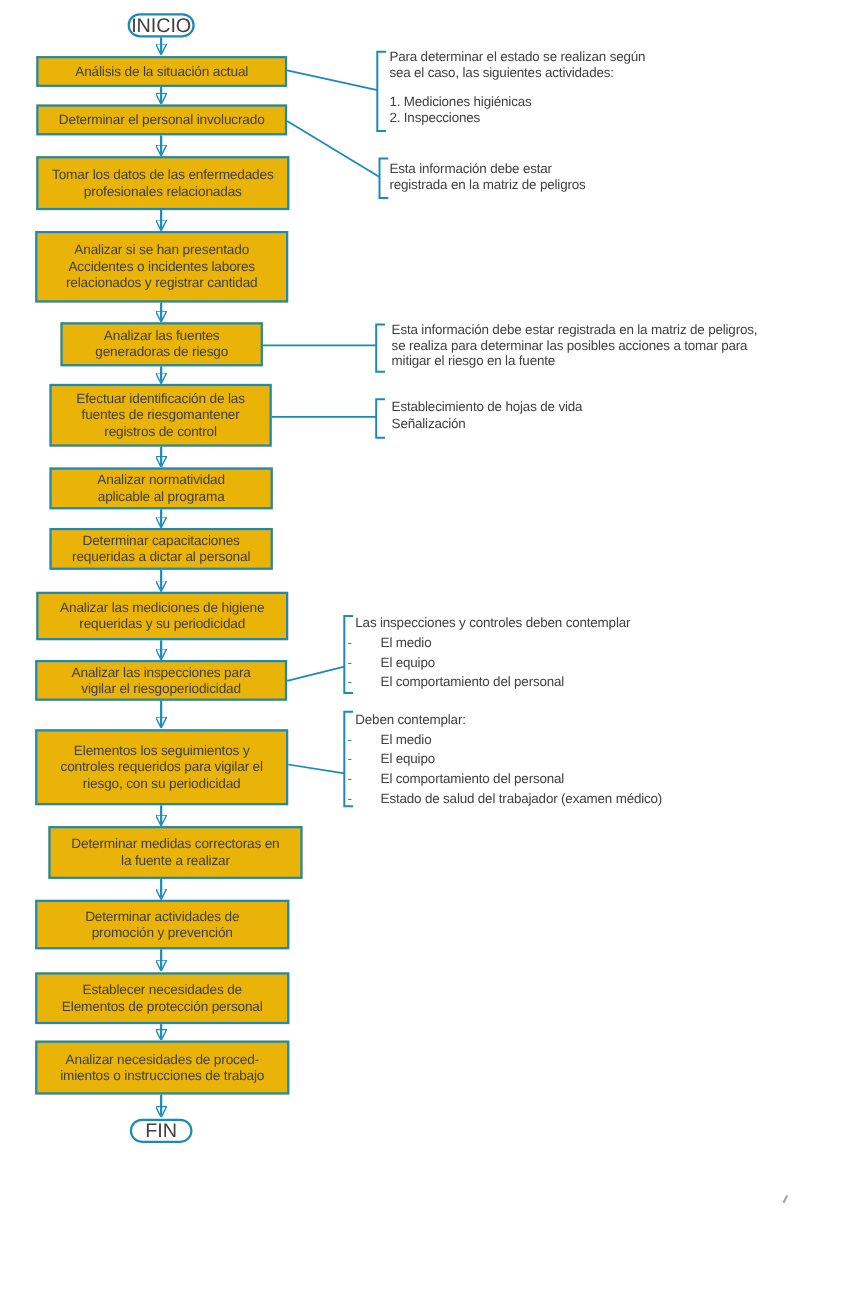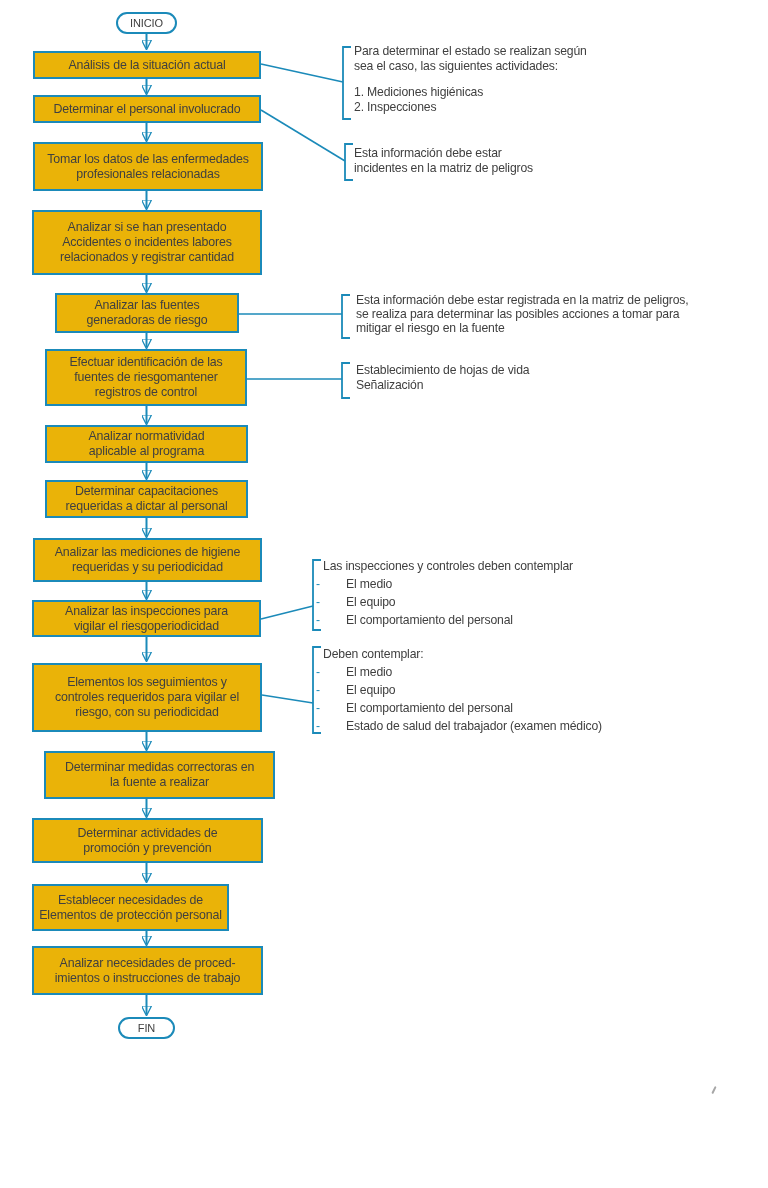--- a/index.html
+++ b/index.html
@@ -37,21 +37,21 @@
   .terminator {
     position: absolute;
     box-sizing: border-box;
     border: 2.4px solid var(--accent, #1b8ab9);
     border-radius: 12px;
     background: #ffffff;
     display: flex;
     align-items: center;
     justify-content: center;
   }
-  .terminator span { font-size: 11px; letter-spacing: -0.1px; }
+  .terminator span { font-size: 18px; letter-spacing: -0.1px; }
 
   .note { position: absolute; white-space: nowrap; }
   .note-line {
     font-size: 12.2px;
     line-height: 15px;
     letter-spacing: -0.15px;
   }
   .note-line.tight { line-height: 14px; }
   .note-list { margin-top: 11px; }
   .note-heading {
@@ -168,21 +168,21 @@
 riesgo, con su periodicidad</span>
   </div>
   <div class="node" style="left:44px;top:751px;width:231px;height:48px">
     <span class="node-label">Determinar medidas correctoras en
 la fuente a realizar</span>
   </div>
   <div class="node" style="left:32px;top:818px;width:231px;height:45px">
     <span class="node-label">Determinar actividades de
 promoción y prevención</span>
   </div>
-  <div class="node" style="left:32px;top:884px;width:197px;height:47px">
+  <div class="node" style="left:32px;top:884px;width:231px;height:47px">
     <span class="node-label">Establecer necesidades de
 Elementos de protección personal</span>
   </div>
   <div class="node" style="left:32px;top:946px;width:231px;height:49px">
     <span class="node-label">Analizar necesidades de proced-
 imientos o instrucciones de trabajo</span>
   </div>
 
   <div class="terminator" style="left:118px;top:1017px;width:57px;height:22px">
     <span>FIN</span>
@@ -192,21 +192,21 @@
     <div class="note-line">Para determinar el estado se realizan según</div>
     <div class="note-line">sea el caso, las siguientes actividades:</div>
     <div class="note-list">
       <div class="note-line">1. Mediciones higiénicas</div>
       <div class="note-line">2. Inspecciones</div>
     </div>
   </div>
 
   <div class="note" style="left:354px;top:146px">
     <div class="note-line">Esta información debe estar</div>
-    <div class="note-line">incidentes en la matriz de peligros</div>
+    <div class="note-line">registrada en la matriz de peligros</div>
   </div>
 
   <div class="note" style="left:356px;top:293px">
     <div class="note-line tight">Esta información debe estar registrada en la matriz de peligros,</div>
     <div class="note-line tight">se realiza para determinar las posibles acciones a tomar para</div>
     <div class="note-line tight">mitigar el riesgo en la fuente</div>
   </div>
 
   <div class="note" style="left:356px;top:363px">
     <div class="note-line">Establecimiento de hojas de vida</div>

